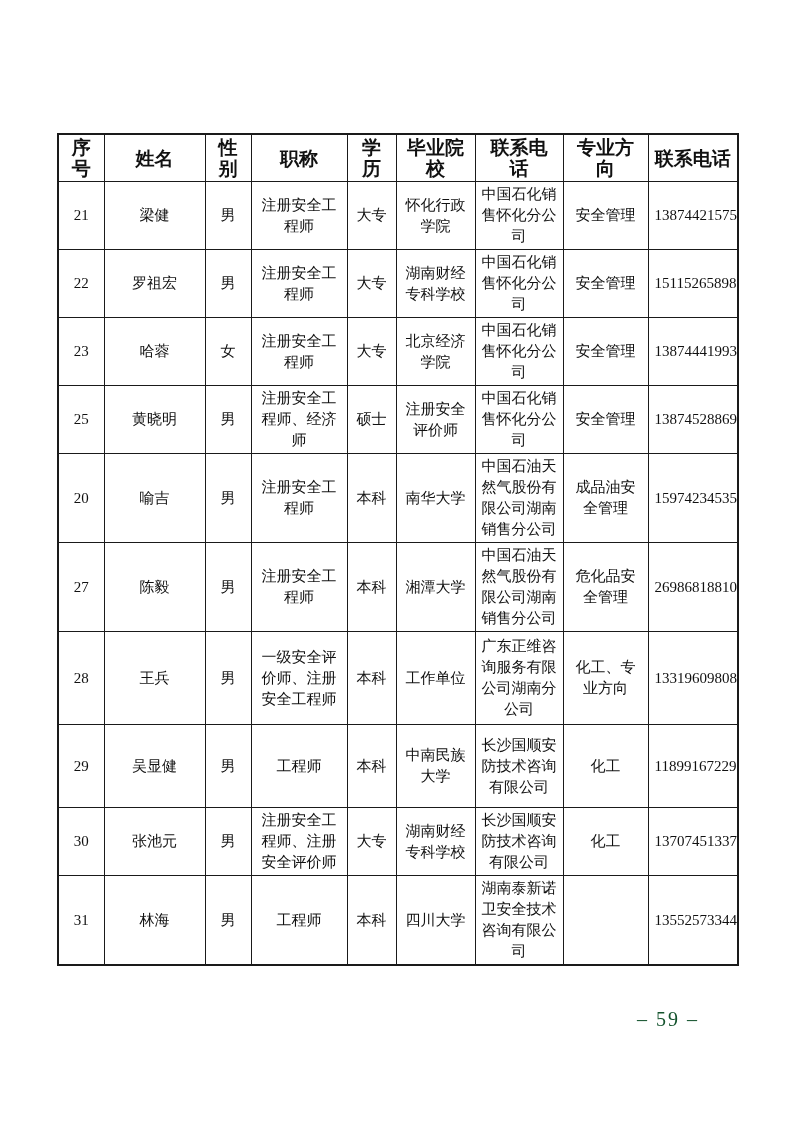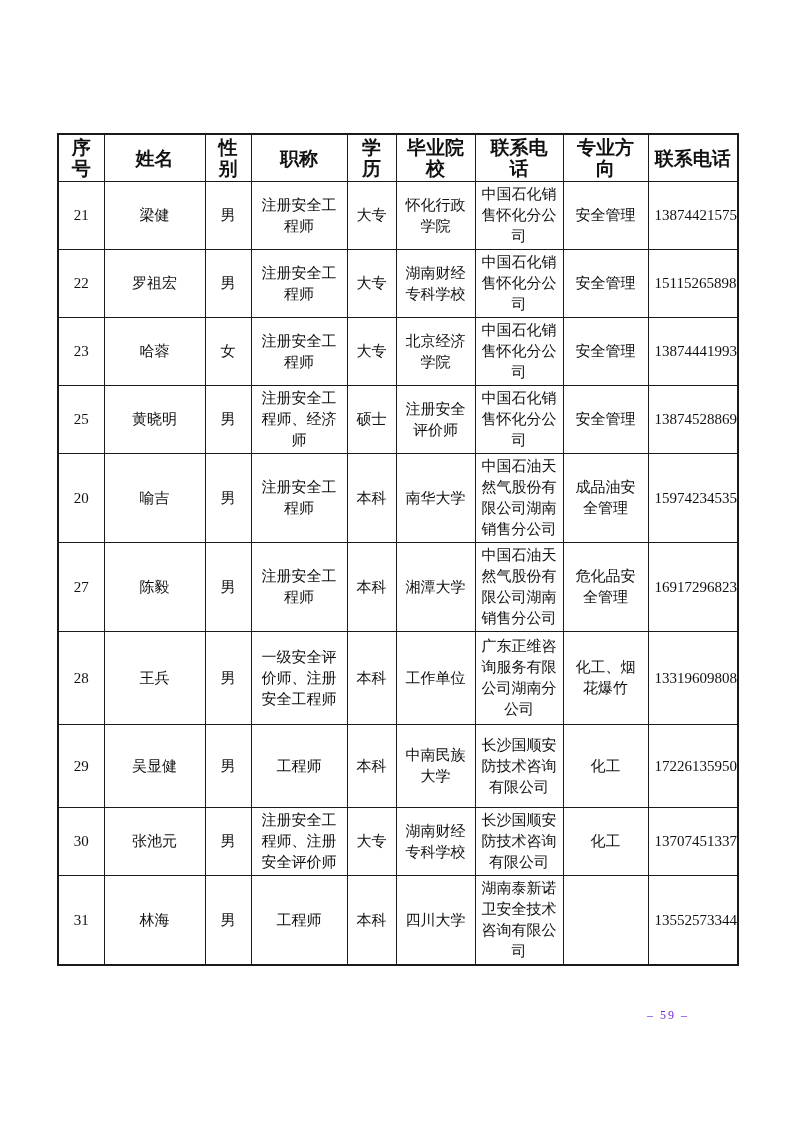--- a/index.html
+++ b/index.html
@@ -60,23 +60,23 @@
   td.col-phone, td.col-index {
     white-space: nowrap;
     padding: 2px 1px;
   }
   .page-number {
     position: absolute;
     top: 1008px;
     left: 608px;
     width: 120px;
     text-align: center;
-    font-size: 12px;
+    font-size: 20px;
     letter-spacing: 2px;
-    color: #6d28d9;
+    color: #14532d;
   }
 </style>
 </head>
 <body>
 
 <div class="page">
 
   <table class="roster">
     <colgroup>
       <col style="width:46px">
@@ -160,43 +160,43 @@
         </tr>
         <tr>
           <td class="col-index">27</td>
           <td class="col-name">陈毅</td>
           <td class="col-gender">男</td>
           <td class="col-title">注册安全工程师</td>
           <td class="col-education">本科</td>
           <td class="col-school">湘潭大学</td>
           <td class="col-employer">中国石油天然气股份有限公司湖南销售分公司</td>
           <td class="col-specialty">危化品安全管理</td>
-          <td class="col-phone">16917296823</td>
+          <td class="col-phone">26986818810</td>
         </tr>
         <tr>
           <td class="col-index">28</td>
           <td class="col-name">王兵</td>
           <td class="col-gender">男</td>
           <td class="col-title">一级安全评价师、注册安全工程师</td>
           <td class="col-education">本科</td>
           <td class="col-school">工作单位</td>
           <td class="col-employer">广东正维咨询服务有限公司湖南分公司</td>
-          <td class="col-specialty">化工、烟花爆竹</td>
+          <td class="col-specialty">化工、专业方向</td>
           <td class="col-phone">13319609808</td>
         </tr>
         <tr>
           <td class="col-index">29</td>
           <td class="col-name">吴显健</td>
           <td class="col-gender">男</td>
           <td class="col-title">工程师</td>
           <td class="col-education">本科</td>
           <td class="col-school">中南民族大学</td>
           <td class="col-employer">长沙国顺安防技术咨询有限公司</td>
           <td class="col-specialty">化工</td>
-          <td class="col-phone">17226135950</td>
+          <td class="col-phone">11899167229</td>
         </tr>
         <tr>
           <td class="col-index">30</td>
           <td class="col-name">张池元</td>
           <td class="col-gender">男</td>
           <td class="col-title">注册安全工程师、注册安全评价师</td>
           <td class="col-education">大专</td>
           <td class="col-school">湖南财经专科学校</td>
           <td class="col-employer">长沙国顺安防技术咨询有限公司</td>
           <td class="col-specialty">化工</td>

